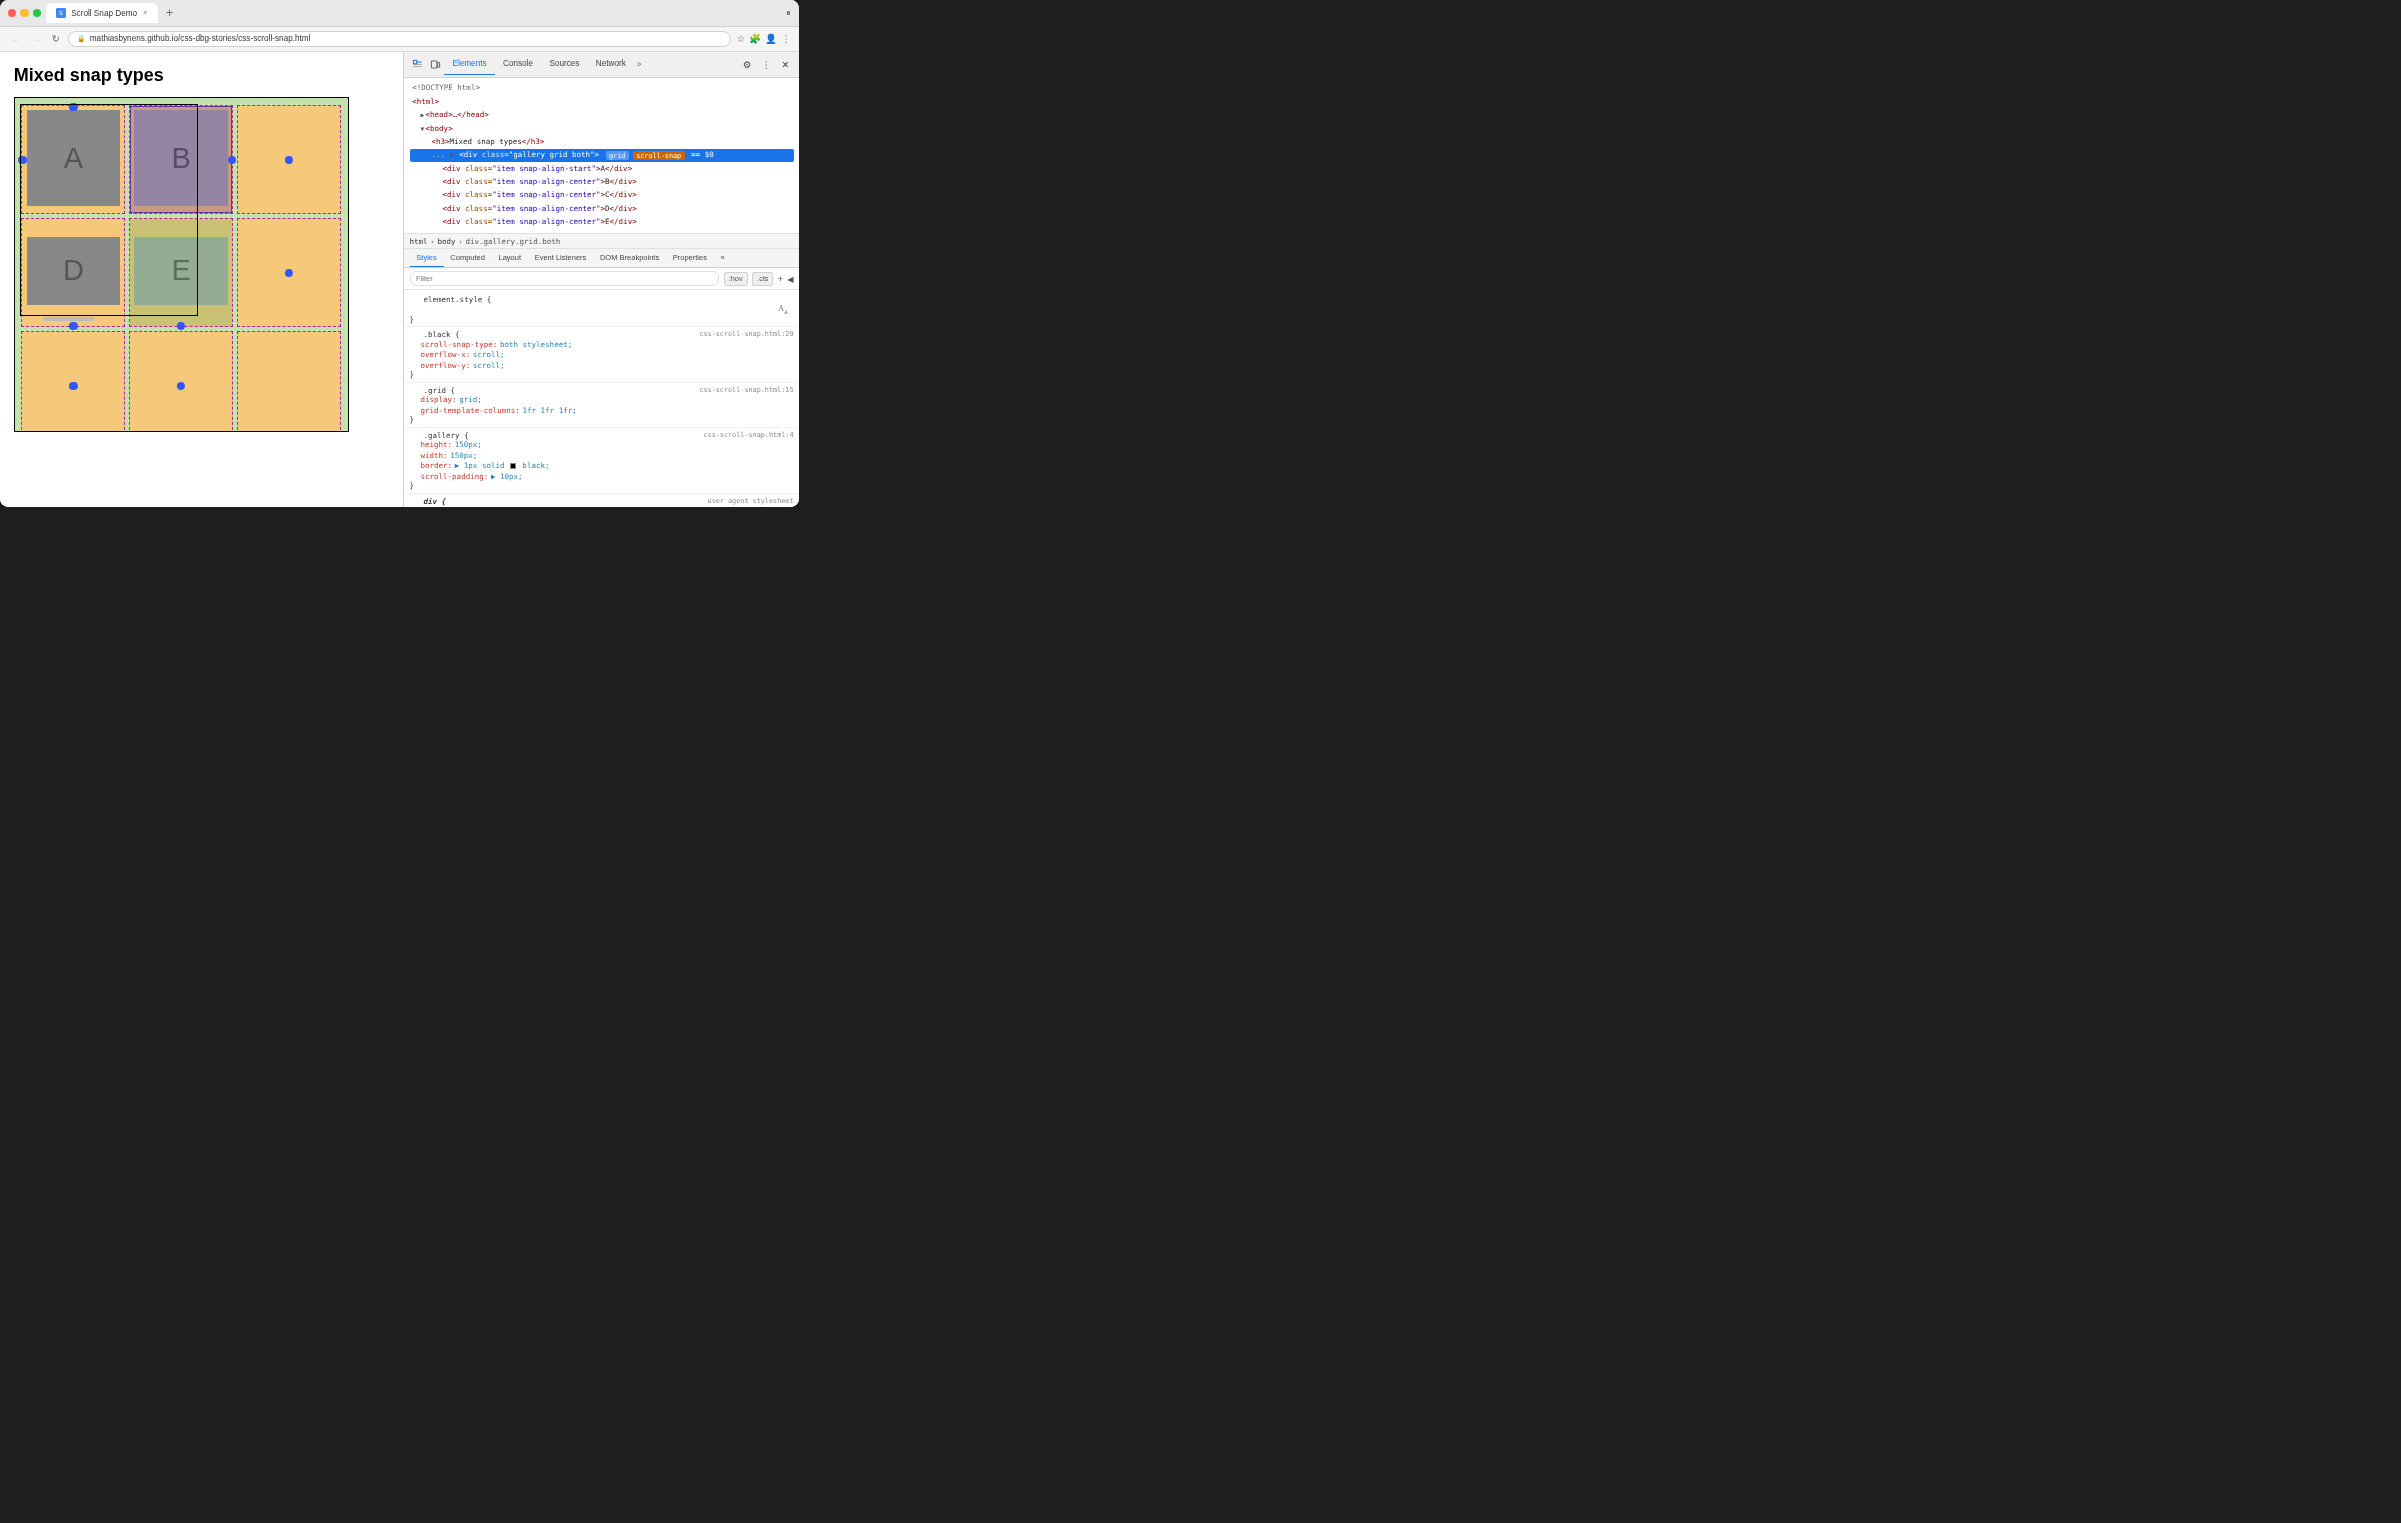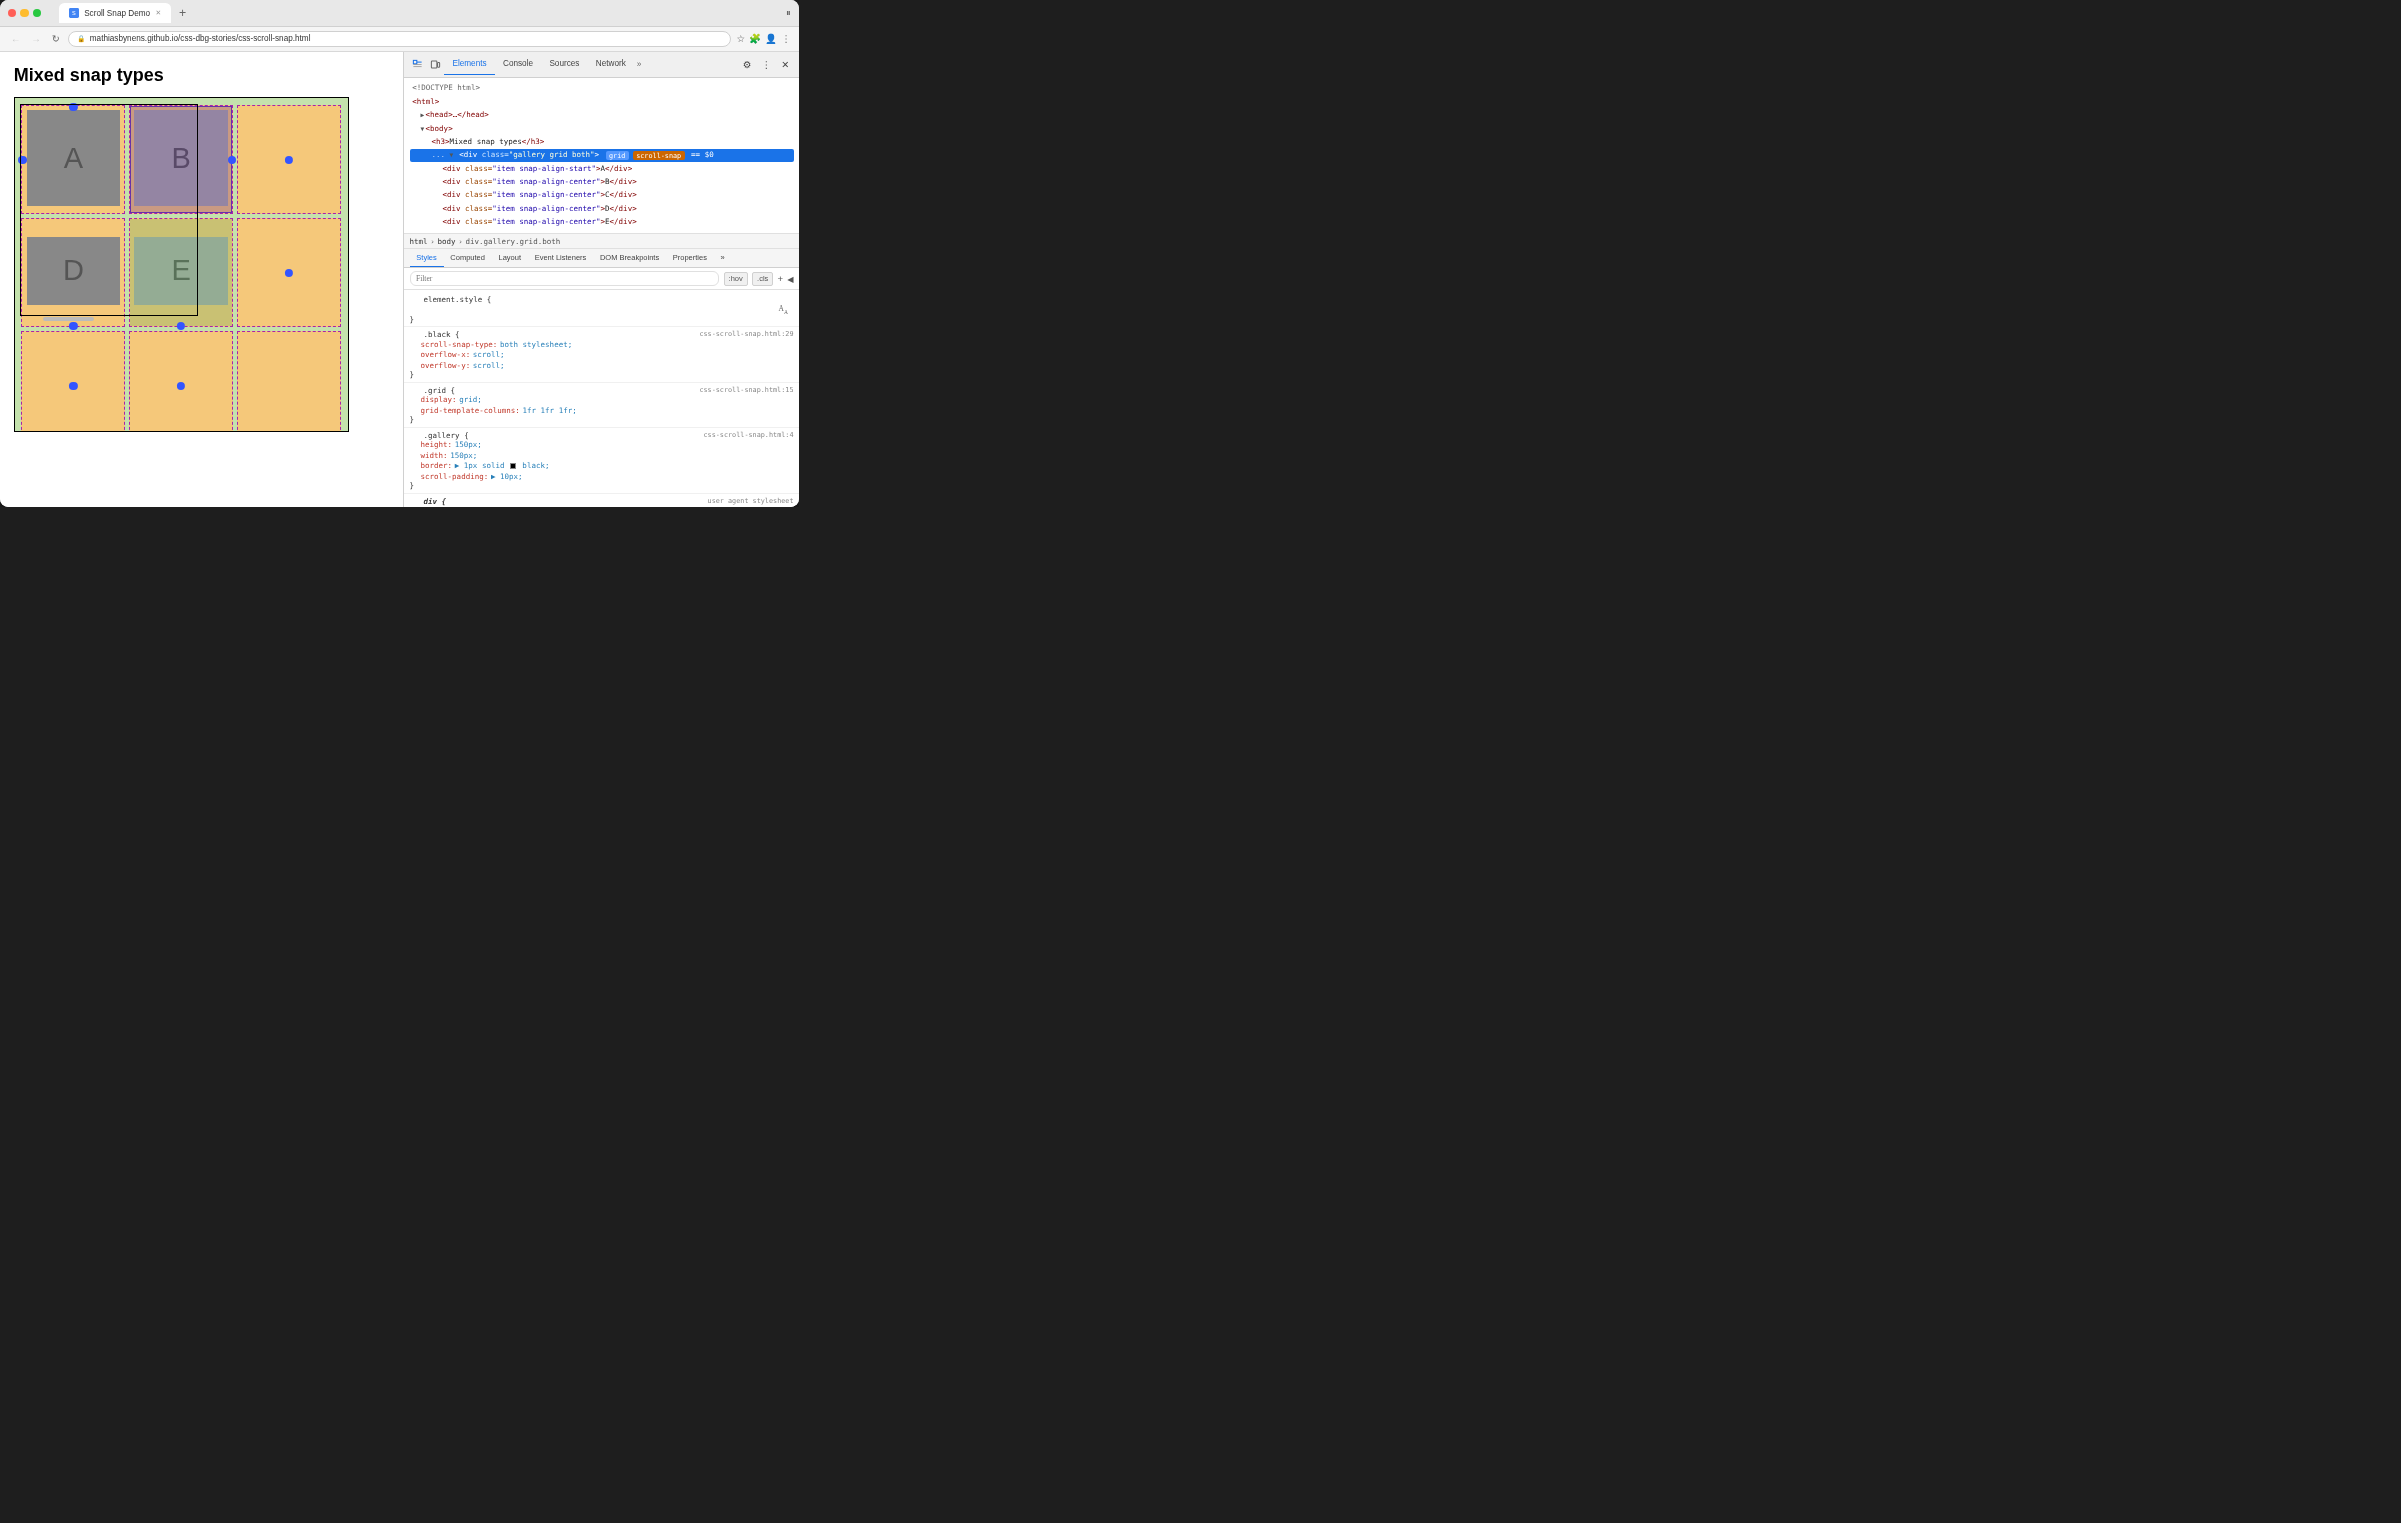--- a/index.html
+++ b/index.html
@@ -8,21 +8,21 @@
     
     .browser-window { width: 799px; height: 507px; background: #f0f0f0; border-radius: 8.2px; overflow: hidden; display: flex; flex-direction: column; box-shadow: 0 13.7px 41px rgba(0,0,0,0.5); }
 
     
     .title-bar { background: #e8e8e8; height: 27px; display: flex; align-items: center; padding: 0 8.2px; gap: 5.5px; border-bottom: 0.7px solid #d0d0d0; }
     .traffic-lights { display: flex; gap: 4.1px; align-items: center; }
     .traffic-light { width: 8.2px; height: 8.2px; border-radius: 50%; }
     .tl-red { background: #ff5f57; }
     .tl-yellow { background: #febc2e; }
     .tl-green { background: #28c840; }
-    .tab-bar { display: flex; align-items: center; margin-left: 13px; flex: 1; gap: 5.5px; }
+    .tab-bar { display: flex; align-items: center; margin-left: 0; flex: 1; gap: 5.5px; }
     .tab { background: #ffffff; border-radius: 5.5px 5.5px 0 0; padding: 4.1px 9.6px; font-size: 8.2px; color: #333; display: flex; align-items: center; gap: 5.5px; height: 20.5px; }
     .tab-favicon { width: 9.6px; height: 9.6px; background: #4285f4; border-radius: 1.4px; font-size: 5.5px; display: flex; align-items: center; justify-content: center; color: white; }
     .tab-close { color: #999; font-size: 6.8px; cursor: pointer; }
     .tab-new { color: #666; font-size: 12.3px; line-height: 1; cursor: pointer; margin-left: 2.7px; }
 
     
     .address-bar { background: #f5f5f5; height: 24.6px; display: flex; align-items: center; padding: 0 8.2px; gap: 5.5px; border-bottom: 0.7px solid #d8d8d8; }
     .nav-btn { color: #666; font-size: 9.6px; cursor: pointer; padding: 1.4px 2.7px; }
     .nav-btn.disabled { color: #ccc; }
     .address-input { flex: 1; background: white; border: 0.7px solid #d0d0d0; border-radius: 9.6px; padding: 2.7px 8.2px; font-size: 8.2px; color: #333; display: flex; align-items: center; gap: 4.1px; }
@@ -74,21 +74,21 @@
     .bc-item { color: #333; }
     .bc-item.current { color: #555; }
 
     
     .styles-tabs { display: flex; background: #f5f5f5; border-bottom: 0.7px solid #d0d0d0; padding: 0 5.5px; }
     .st-tab { padding: 4.1px 6.8px; font-size: 7.5px; color: #444; cursor: pointer; border-bottom: 1.4px solid transparent; }
     .st-tab.active { color: #1a73e8; border-bottom: 1.4px solid #1a73e8; }
 
     
     .filter-bar { display: flex; align-items: center; padding: 2.7px 5.5px; border-bottom: 0.7px solid #e0e0e0; gap: 4.1px; }
-    .filter-input { flex: 1; border: 0.7px solid #e0e0e0; border-radius: 6px; padding: 2px 5.5px; font-size: 7.5px; outline: none; font-family: Liberation Serif, serif; }
+    .filter-input { flex: 1; border: 0.7px solid #e0e0e0; border-radius: 6px; padding: 2px 5.5px; font-size: 7.5px; outline: none; }
     .filter-btn { padding: 1.4px 4.1px; font-size: 7.5px; color: #555; background: #f0f0f0; border: 0.7px solid #d0d0d0; border-radius: 2px; cursor: pointer; }
     .filter-plus { font-size: 9.6px; color: #555; cursor: pointer; }
     .filter-arrow { font-size: 8.2px; color: #555; cursor: pointer; }
 
     
     .css-rules { overflow-y: auto; flex: 1; padding: 2.7px 0; font-family: 'Monaco', 'Menlo', monospace; font-size: 7.5px; }
     .css-rule { padding: 2.7px 5.5px 2.7px 5.5px; border-bottom: 0.7px solid #f0f0f0; }
     .css-selector { color: #333; font-weight: 500; padding-left: 14px; }
     .css-source { color: #888; font-size: 6.8px; float: right; }
     .css-prop { padding: 0.7px 0 0.7px 11px; display: flex; gap: 2.7px; align-items: baseline; }

